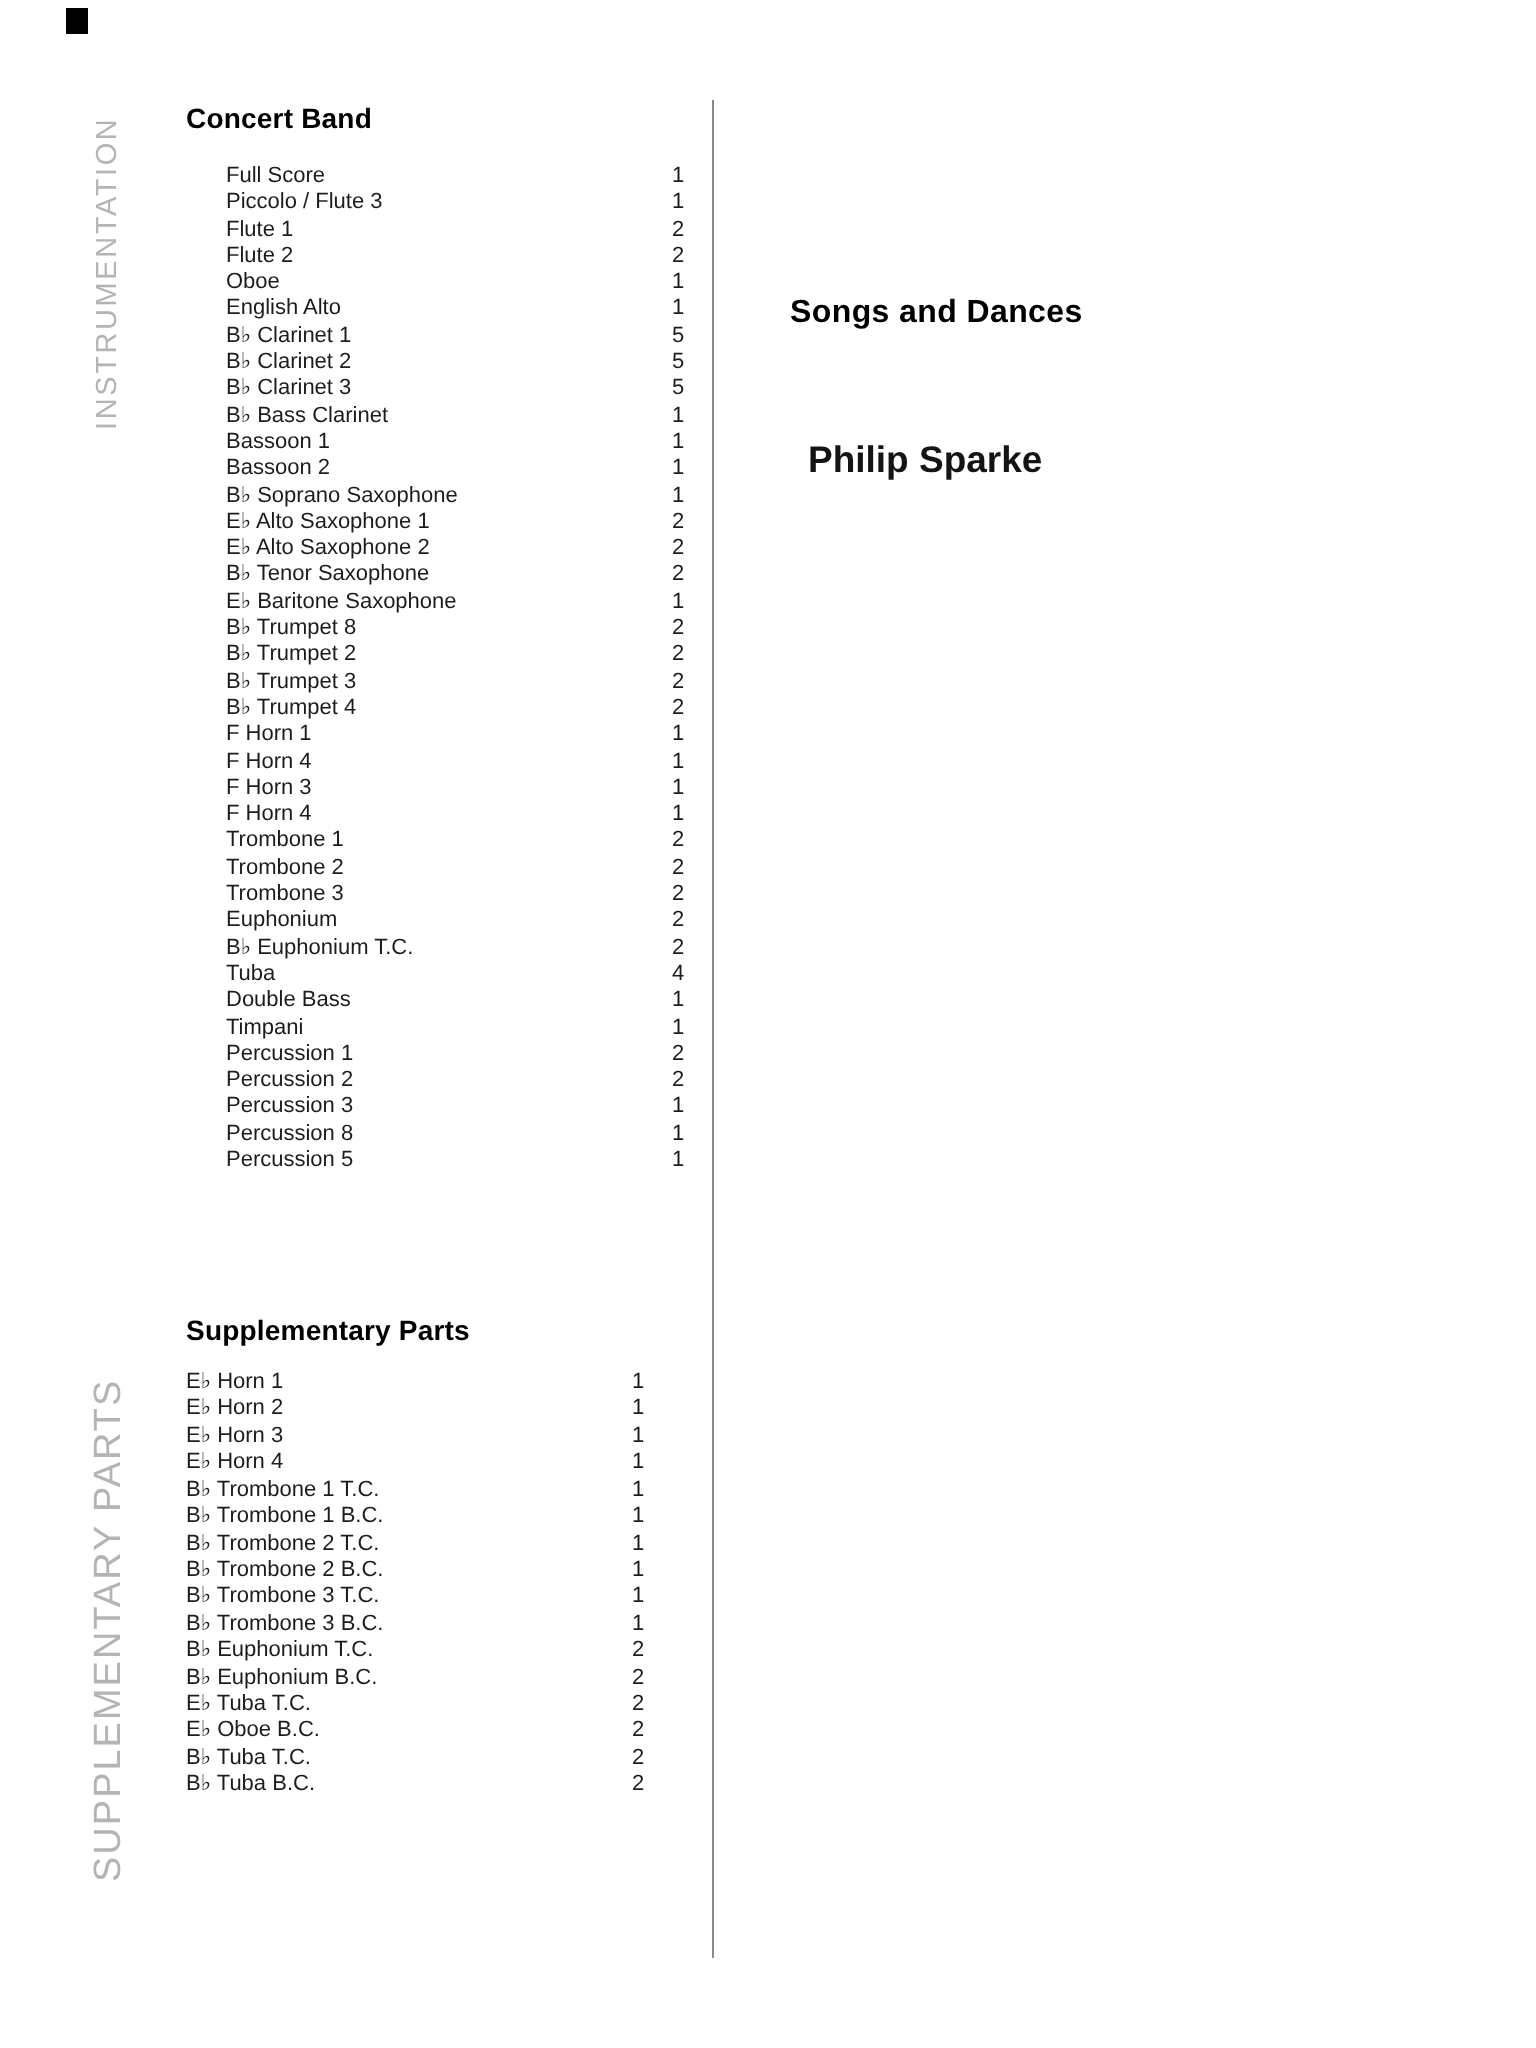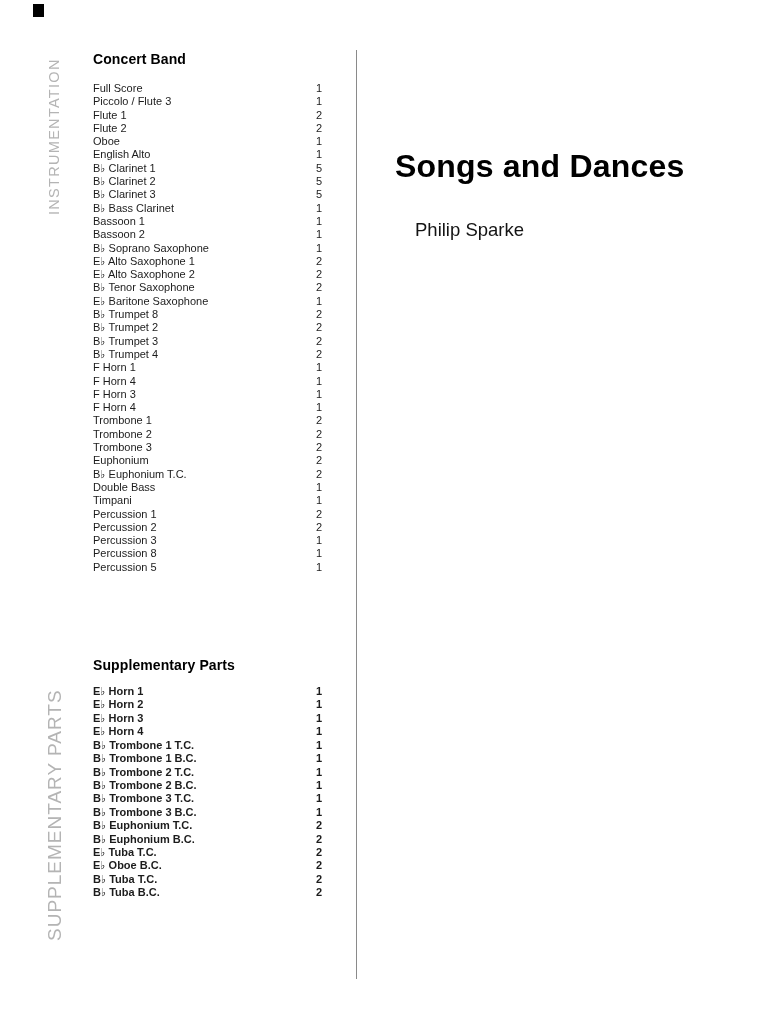--- a/index.html
+++ b/index.html
@@ -44,40 +44,40 @@
     letter-spacing: 0.1px;
   }
   .h1pos { top: 51px; }
   .h2pos { top: 657px; }
   .ilist {
     position: absolute;
     left: 93px;
     width: 245px;
     font-size: 11px;
   }
-  .l1 { top: 82px; }
-  .l2 { top: 685px; font-weight: bold; }
+  .l1 { top: 82px; margin-left: 20px; }
+  .l2 { top: 685px; }
   .row { position: relative; height: 13.31px; line-height: 13.31px; }
   .l2 .row { height: 13.43px; line-height: 13.43px; }
   .iname { position: absolute; left: 0; top: 0; white-space: nowrap; }
   .icount { position: absolute; left: 223px; top: 0; }
   .work-title {
     position: absolute;
     left: 395px; top: 148px;
-    font-size: 32px;
+    font-size: 16px;
     font-weight: 700;
     color: #000000;
     letter-spacing: 0.2px;
     white-space: nowrap;
   }
   .composer {
     position: absolute;
-    left: 415px; top: 219px;
+    left: 404px; top: 219px;
     font-size: 18.5px;
-    font-weight: 400;
+    font-weight: 700;
     color: #141414;
     white-space: nowrap;
   }
 </style>
 </head>
 <body>
 
 <div class="page">
 
   <div class="corner-mark"></div>
@@ -235,20 +235,24 @@
       <div class="row">
         <span class="iname">Euphonium</span>
         <span class="icount">2</span>
       </div>
 
       <div class="row">
         <span class="iname">B♭ Euphonium T.C.</span>
         <span class="icount">2</span>
       </div>
 
+      <div class="row">
+        <span class="iname">Tuba</span>
+        <span class="icount">4</span>
+      </div>
 
       <div class="row">
         <span class="iname">Double Bass</span>
         <span class="icount">1</span>
       </div>
 
       <div class="row">
         <span class="iname">Timpani</span>
         <span class="icount">1</span>
       </div>

